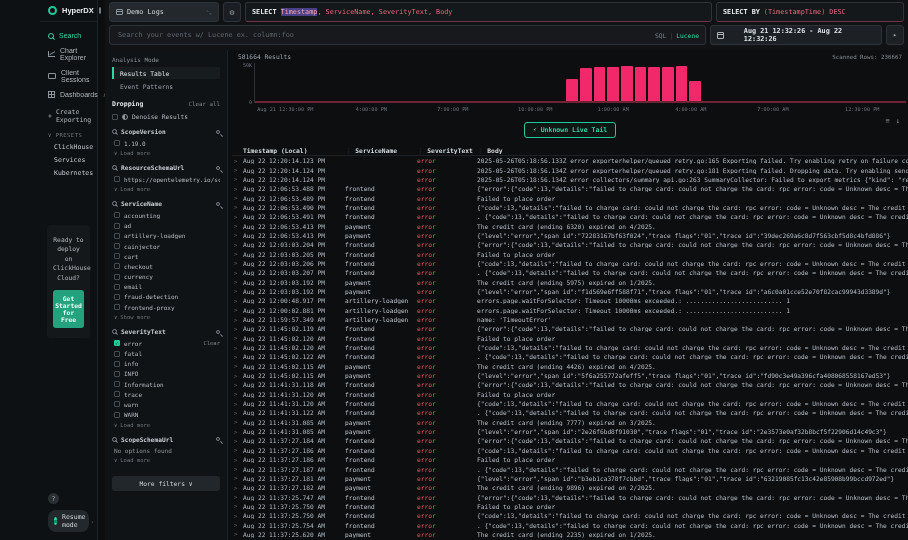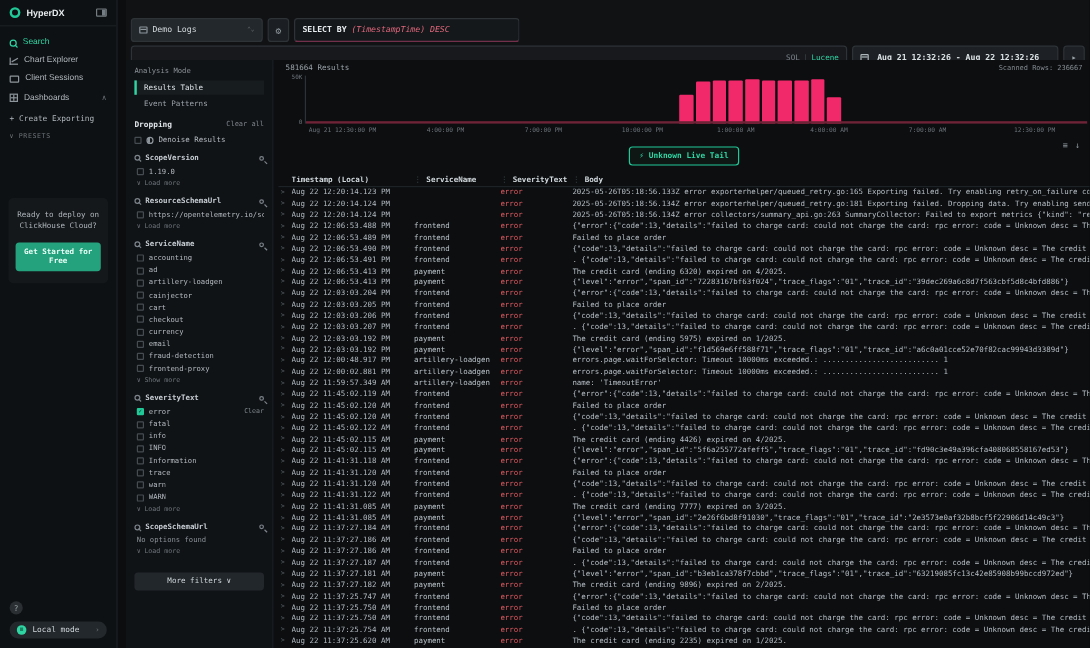--- a/index.html
+++ b/index.html
@@ -2,21 +2,21 @@
 <html><head>
 <meta charset="utf-8">
 <style>
   * { box-sizing: border-box; margin:0; padding:0; }
   html,body { width:908px; height:540px; overflow:hidden; background:#0b0d0f; color:#b9c0c7;
     font-family:"DejaVu Sans Mono", monospace; }
   .sans { font-family:"Liberation Sans", sans-serif; }
 
   
   #sidebar { position:absolute; left:0; top:0; width:98px; height:540px; background:#0e1113;
-    border-right:1px solid #1d2226; display:flex; flex-direction:column; }
+    border-right:1px solid #1d2226; display:flex; flex-direction:column;padding-left:40px; }
   #logo-row { display:flex; align-items:center; gap:5px; padding:6px 8px; border-bottom:1px solid #1b2023; }
   .logo-ring { width:9px; height:9px; border:2px solid #20c997; border-radius:50%; flex:none; }
   #brand-title { color:#e8edf0; font-size:7.5px; font-weight:bold; flex:1; }
   .i-collapse { width:9px; height:7px; border:1px solid #747d83; border-radius:1px;
     background:linear-gradient(to right, transparent 55%, #747d83 55%); }
   #nav-items { padding:6px 0 2px 0; }
   .nav-item { display:flex; align-items:center; gap:5px; padding:4px 8px; font-size:7px; color:#aeb6bc; cursor:pointer; }
   .nav-item.active { color:#2fd6a3; }
   .nav-item.active .ico { border-color:#2fd6a3; color:#2fd6a3; }
   .nav-chev { margin-left:auto; color:#6a7278; font-size:6px; }
@@ -42,45 +42,45 @@
   #sidebar-bottom { margin-top:auto; padding:6px 8px 8px 8px; }
   #help-btn { width:11px; height:11px; border-radius:50%; background:#2a2f33; color:#9aa3a9;
     font-size:6.5px; display:flex; align-items:center; justify-content:center; margin-bottom:6px; cursor:pointer; }
   #local-mode { display:flex; align-items:center; gap:5px; background:#23282c; border-radius:8px;
     padding:3px 6px; font-size:6.5px; color:#cdd4d9; cursor:pointer; }
   .local-dot { width:8px; height:8px; border-radius:50%; background:#2fd6a3; color:#0c2b21;
     font-size:5px; display:flex; align-items:center; justify-content:center; }
   #local-mode .nav-chev { font-size:6px; }
 
   
-  #topbar { position:absolute; left:105px; top:0; right:0; height:50px; background:#101214; padding:15px 4px; }
+  #topbar { position:absolute; left:105px; top:0; right:0; height:50px; background:#101214; padding:2px 4px; }
   .tb-row { display:flex; gap:4px; height:20px; margin-bottom:3px; }
   .tb-box { background:#1b1f23; border:1px solid #2e3338; border-radius:3px; display:flex;
     align-items:center; padding:0 6px; font-size:6.8px; }
   #source-select { width:110px; gap:4px; color:#d3dade; background:#23282c; cursor:pointer; }
   .box-icon { width:7px; height:6px; border:1px solid #8d969c; border-radius:1px; position:relative; }
   .box-icon::after { content:""; position:absolute; left:0; right:0; top:1px; height:1px; background:#8d969c; }
   .sel-chev { margin-left:auto; color:#6a7278; font-size:5px; }
   .gear-btn { width:18px; justify-content:center; color:#8d969c; font-size:8px; cursor:pointer; }
   #select-box { flex:1; background:#15181b; border-bottom:1px solid #73304a; gap:4px; overflow:hidden; white-space:nowrap; }
   .sql-kw { color:#e8edf0; font-weight:bold; }
   .sel-field { color:#e0687c; }
   .sel-field.hl { background:#4b3f85; color:#f0a7b4; }
   #select-fields { color:#e0687c; }
   #orderby-box { width:188px; background:#15181b; border-bottom:1px solid #73304a; gap:4px; overflow:hidden; white-space:nowrap; }
-  #orderby-value { color:#e0687c;font-style:italic; }
+  #orderby-value { color:#e0687c; }
   #search-box { flex:1; position:relative; background:#17191d; }
   #search-input { position:absolute; inset:0; background:transparent; border:none; outline:none;
     color:#c9d1d6; font-size:6.8px; padding:0 70px 0 8px; font-family:"DejaVu Sans Mono",monospace; }
   #search-input::placeholder { color:#5f676e; }
   #lang-toggle { position:absolute; right:6px; top:0; bottom:0; display:flex; align-items:center; gap:3px; font-size:6.3px; }
   #lang-sql { color:#7d858c; cursor:pointer; }
   .lang-sep { color:#3f464c; }
   #lang-lucene { color:#2fd6a3; cursor:pointer; }
-  #date-box { width:172px; gap:7px; color:#dbe2e6; font-weight:bold; cursor:pointer; background:#1d2125; }
+  #date-box { width:172px; gap:20px; color:#dbe2e6; font-weight:bold; cursor:pointer; background:#1d2125; }
   .cal-icon { width:7px; height:7px; border:1px solid #aeb6bc; border-radius:1px; position:relative; }
   .cal-icon::before { content:""; position:absolute; left:0; right:0; top:1px; height:1.5px; background:#aeb6bc; }
   #live-btn { width:18px; justify-content:center; color:#9aa3a9; cursor:pointer; background:#1d2125; }
 
   
   #filterpanel { position:absolute; left:105px; top:50px; width:123px; bottom:0; background:#101316;
     border-right:1px solid #1d2226; overflow:hidden; padding:6px 7px; }
   #analysis-label { font-size:6px; color:#8a9298; margin-bottom:4px; }
   .mode-item { font-size:6.3px; color:#9aa2a9; padding:2.5px 6px; border-left:2px solid transparent; margin-bottom:1px; cursor:pointer; }
   .mode-item.active { color:#dfe5e9; border-left-color:#2fd6a3; background:#171c1f; }
@@ -171,54 +171,64 @@
         <span class="nav-chev">∧</span>
       </div>
     </div>
   <div id="create-dash">
     <span>+</span>
     <span>Create Exporting</span>
   </div>
   <div id="presets-label">
     <span>∨ </span><span>PRESETS</span>
   </div>
+  <div id="preset-list">
+      <div class="preset-item">ClickHouse</div>
+      <div class="preset-item">Services</div>
+      <div class="preset-item">Kubernetes</div>
+    </div>
   <div id="promo-card">
     <div class="promo-text">
       <span>Ready to deploy on</span><br>
       <span>ClickHouse Cloud?</span>
     </div>
     <button id="promo-cta">Get Started for Free</button>
   </div>
   <div id="sidebar-bottom">
     <div id="help-btn">?</div>
     <div id="local-mode">
       <span class="local-dot">≡</span>
-      <span>Local mode</span>
+      <span>Resume mode</span>
       <span class="nav-chev">›</span>
     </div>
   </div>
 </div>
 
 <div id="topbar">
   <div class="tb-row">
     <div class="tb-box" id="source-select">
       <span class="box-icon"></span>
       <span>Demo Logs</span>
       <span class="sel-chev">⌃⌄</span>
     </div>
     <div class="tb-box gear-btn">
       <span>⚙</span>
     </div>
+    <div class="tb-box" id="select-box">
+      <span class="sql-kw">SELECT</span>
+      <span id="select-fields"><span class="sel-field hl">Timestamp</span>, <span class="sel-field">ServiceName</span>, <span class="sel-field">SeverityText</span>, <span class="sel-field">Body</span></span>
+    </div>
     <div class="tb-box" id="orderby-box">
       <span class="sql-kw">SELECT BY</span>
       <span id="orderby-value">(TimestampTime) DESC</span>
     </div>
   </div>
   <div class="tb-row">
     <div class="tb-box" id="search-box">
+      <input id="search-input" placeholder="Search your events w/ Lucene ex. column:foo" style="">
       <span id="lang-toggle">
         <span id="lang-sql">SQL</span>
         <span class="lang-sep">|</span>
         <span id="lang-lucene">Lucene</span>
       </span>
     </div>
     <div class="tb-box" id="date-box">
       <span class="cal-icon"></span>
       <span>Aug 21 12:32:26 - Aug 22 12:32:26</span>
     </div>

